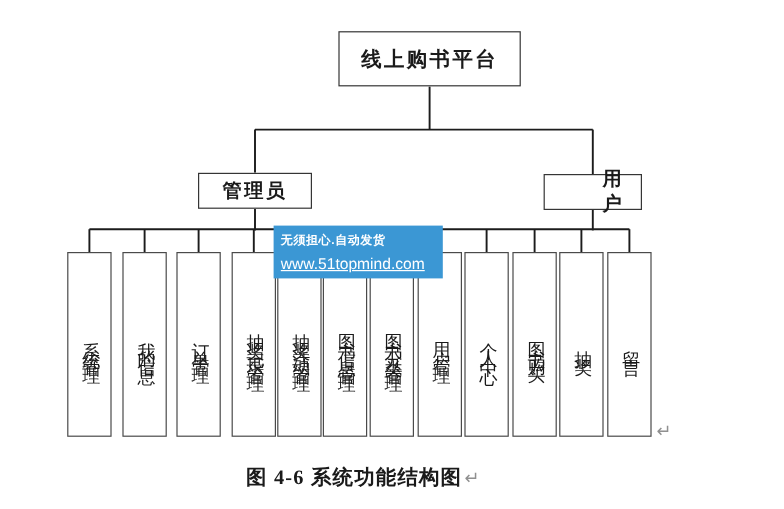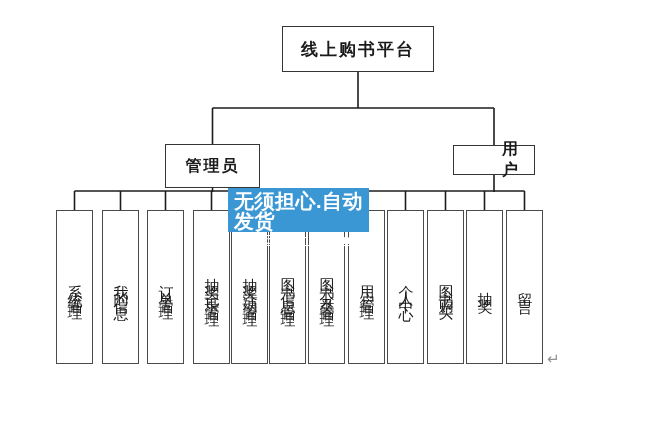--- a/index.html
+++ b/index.html
@@ -26,21 +26,21 @@
     border: 1.6px solid #353535;
     box-sizing: border-box;
     display: flex;
     align-items: center;
     justify-content: center;
     z-index: 2;
     font-weight: 700;
     letter-spacing: 2px;
   }
   .root  { left: 282px; top: 26px;  width: 152px; height: 46px; font-size: 17px; }
-  .admin { left: 165px; top: 144px; width: 95px;  height: 44px; font-size: 16px; }
+  .admin { left: 165px; top: 144px; width: 95px;  height: 30px; font-size: 16px; }
   .user  { left: 453px; top: 145px; width: 82px;  height: 30px; font-size: 16px; padding-left: 48px; }
 
   .leaf {
     position: absolute;
     top: 210px;
     width: 37px;
     height: 154px;
     background: #ffffff;
     border: 1.5px solid #4a4a4a;
     box-sizing: border-box;
@@ -69,21 +69,21 @@
     z-index: 5;
     font-family: "Liberation Sans", "DejaVu Sans", sans-serif;
   }
   .wm-main {
     width: 141px; height: 44px;
     background: #3b97d4;
     color: #ffffff;
     box-sizing: border-box;
     padding: 3px 0 0 6px;
   }
-  .wm-line1 { font-size: 20px; font-weight: 700; letter-spacing: 0.5px; line-height: 20px; }
+  .wm-line1 { font-size: 10px; font-weight: 700; letter-spacing: 0.5px; line-height: 20px; }
   .wm-line2 { font-size: 13px; font-weight: 400; text-decoration: underline; line-height: 18px; }
   .wm-badge {
     width: 43px; height: 42px;
     margin-left: 1px; margin-top: 1px;
     background: #f5fafd;
     border: 2px solid #3b97d4;
     box-sizing: border-box;
     color: #3b97d4;
     font-size: 15px;
     font-weight: 700;
@@ -193,14 +193,17 @@
 
   <div class="watermark">
     <div class="wm-main">
       <div class="wm-line1">无须担心.自动发货</div>
       <div class="wm-line2">www.51topmind.com</div>
     </div>
   </div>
 
   <span class="pmark pmark-diagram">↵</span>
 
+  <div class="caption">
+    <span>图 4-6 系统功能结构图</span><span class="pmark">↵</span>
+  </div>
 
 </div>
 
 </body></html>

